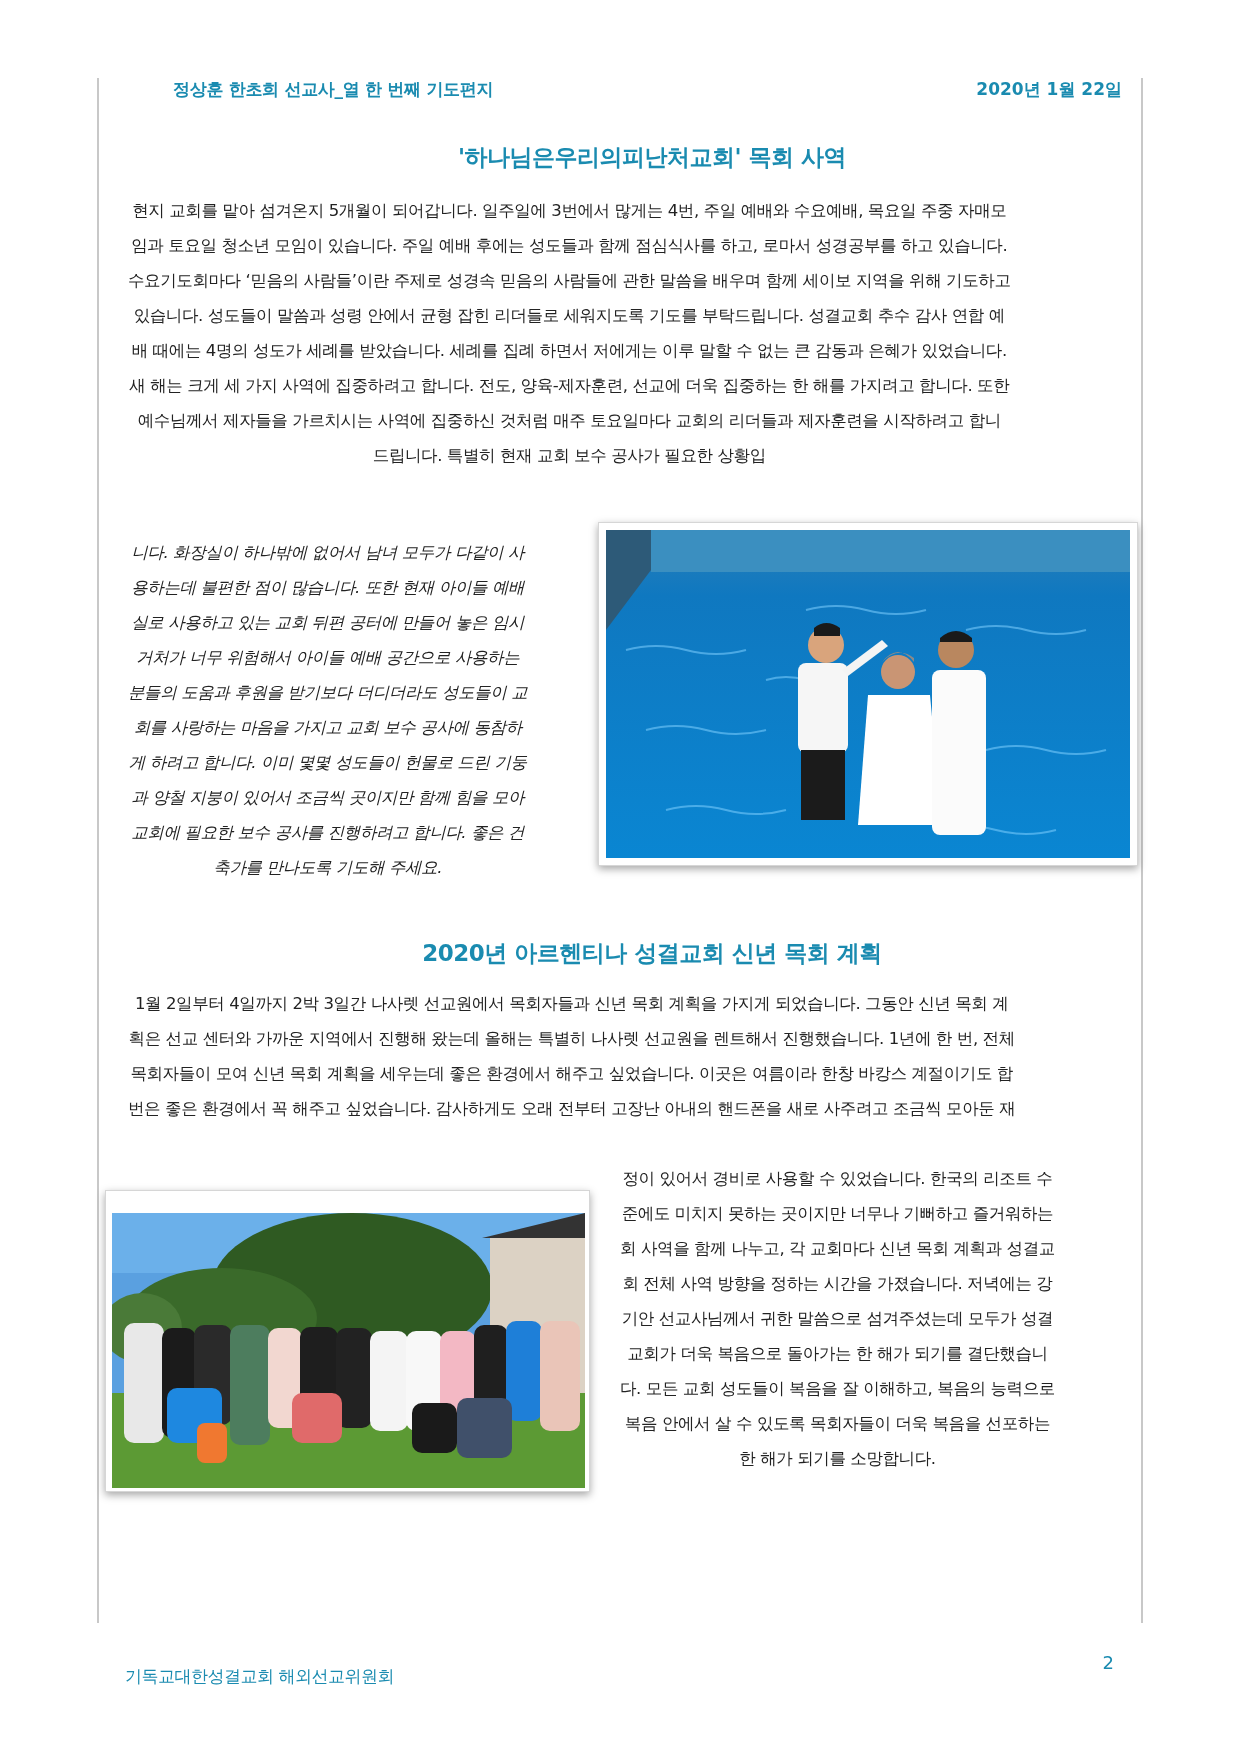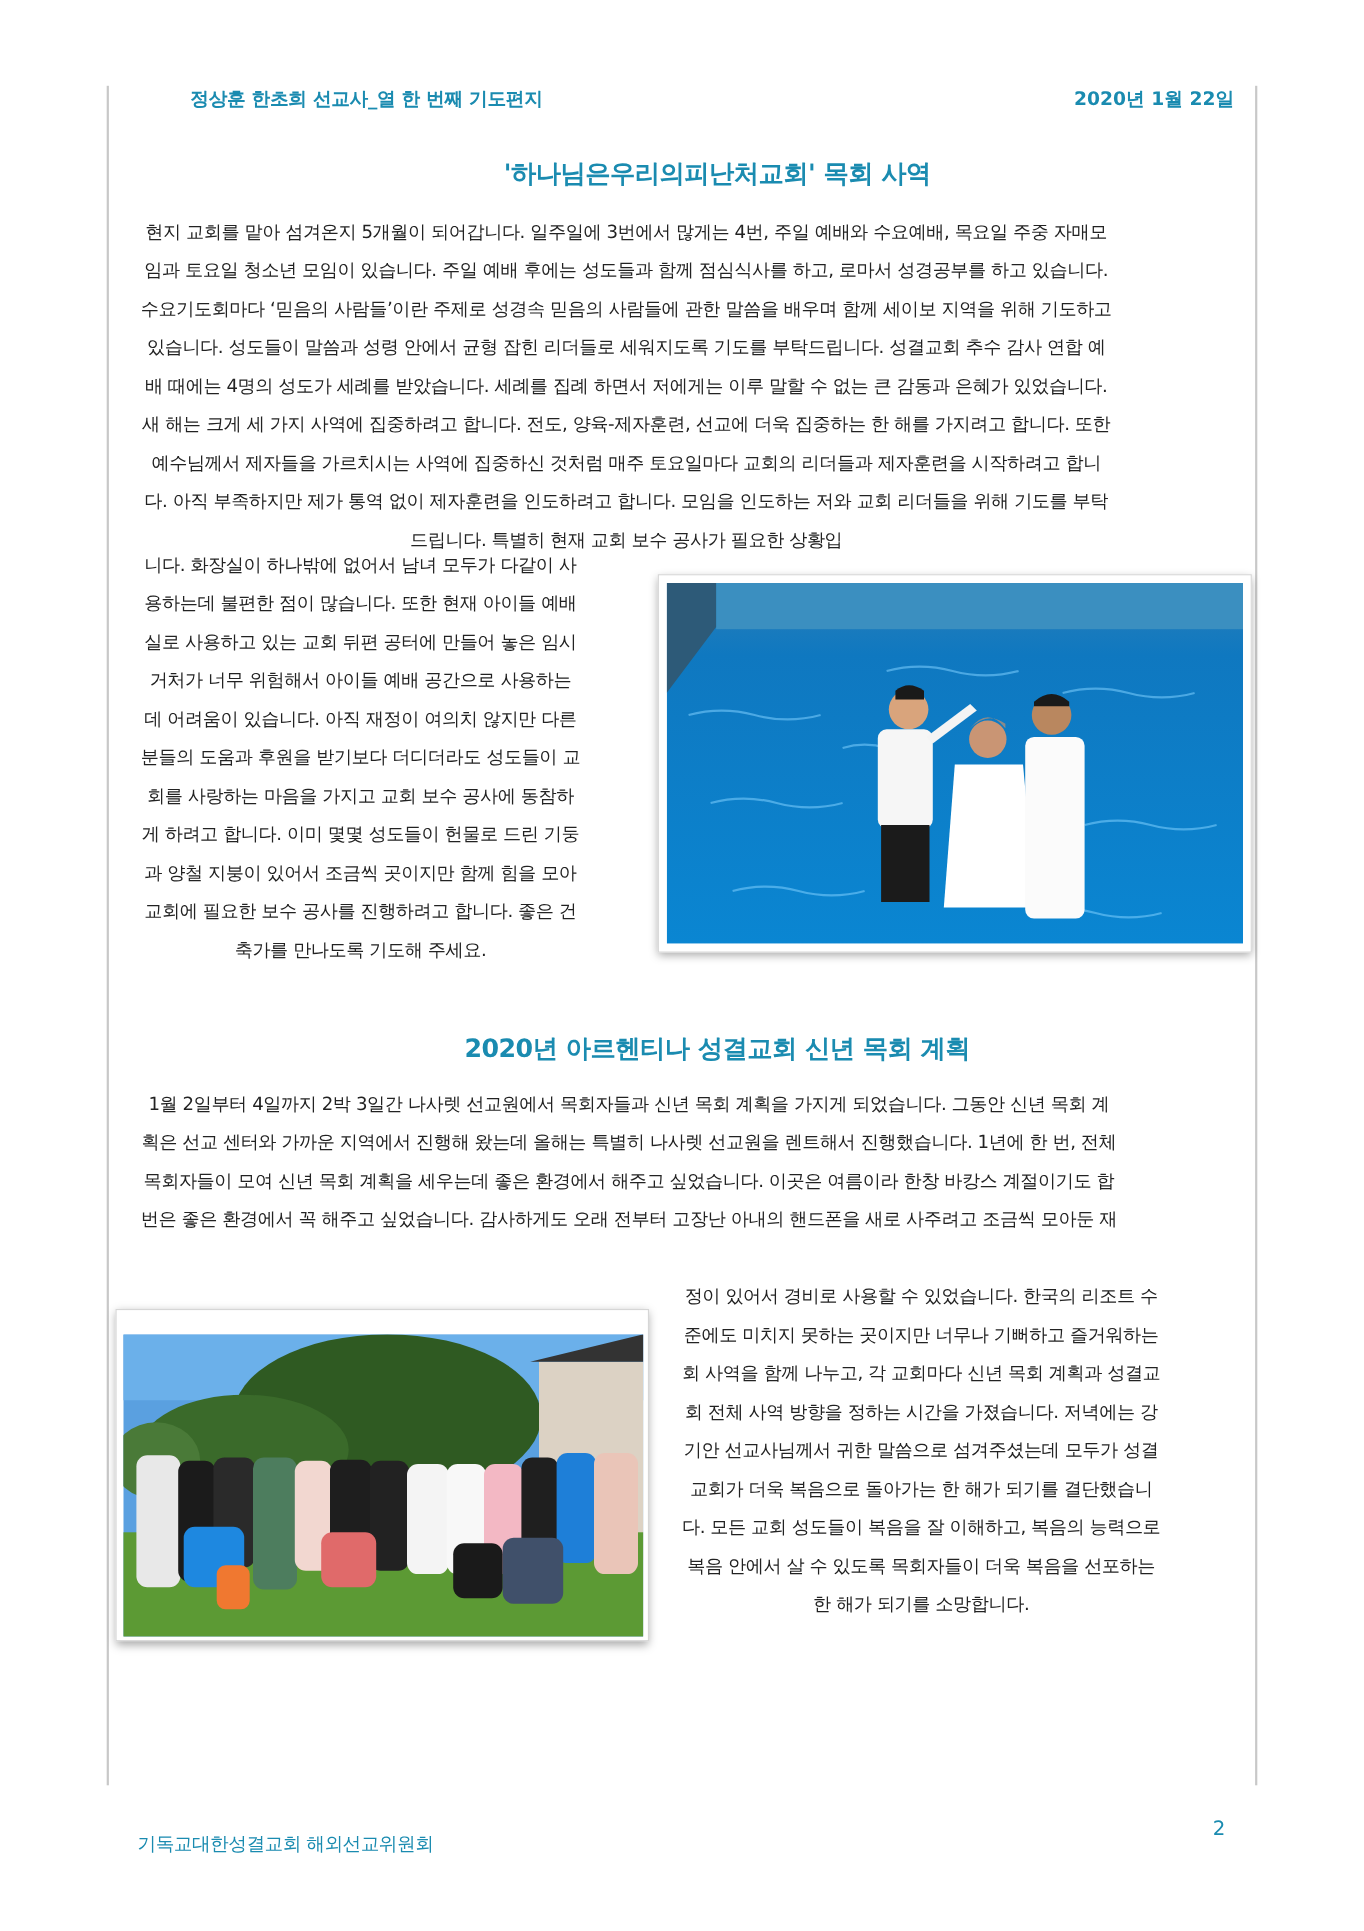--- a/index.html
+++ b/index.html
@@ -31,30 +31,28 @@
 <div class="sec-title" style="top:142px;">'하나님은우리의피난처교회' 목회 사역</div>
 
 <div class="para" style="left:128px; top:193px;">
   <div> 현지 교회를 맡아 섬겨온지 5개월이 되어갑니다. 일주일에 3번에서 많게는 4번, 주일 예배와 수요예배, 목요일 주중 자매모</div>
   <div>임과 토요일 청소년 모임이 있습니다. 주일 예배 후에는 성도들과 함께 점심식사를 하고, 로마서 성경공부를 하고 있습니다.</div>
   <div>수요기도회마다 ‘믿음의 사람들’이란 주제로 성경속 믿음의 사람들에 관한 말씀을 배우며 함께 세이보 지역을 위해 기도하고</div>
   <div>있습니다. 성도들이 말씀과 성령 안에서 균형 잡힌 리더들로 세워지도록 기도를 부탁드립니다.  성결교회 추수 감사 연합 예</div>
   <div>배 때에는 4명의 성도가 세례를 받았습니다. 세례를 집례 하면서 저에게는 이루 말할 수 없는 큰 감동과 은혜가 있었습니다.</div>
   <div>새 해는 크게 세 가지 사역에 집중하려고 합니다. 전도, 양육-제자훈련, 선교에 더욱 집중하는 한 해를 가지려고 합니다. 또한</div>
   <div>예수님께서 제자들을 가르치시는 사역에 집중하신 것처럼 매주 토요일마다 교회의 리더들과 제자훈련을 시작하려고 합니</div>
-  <div>다. 아직 부족하지만 제가 통역 없이 제자훈련을 인도하려고 합니다. 모임을 인도하는 저와 교회 리더들을 위해 기도를 부탁</div>
   <div>드립니다.  특별히 현재 교회 보수 공사가 필요한 상황입</div>
 </div>
 
-<div class="para" style="left:128px; top:496px;">
+<div class="para" style="left:128px; top:535px;font-style:italic;">
   <div>니다. 화장실이 하나밖에 없어서 남녀 모두가 다같이 사</div>
   <div>용하는데 불편한 점이 많습니다. 또한 현재 아이들 예배</div>
   <div>실로 사용하고 있는 교회 뒤편 공터에 만들어 놓은 임시</div>
   <div>거처가 너무 위험해서 아이들 예배 공간으로 사용하는</div>
-  <div>데 어려움이 있습니다. 아직 재정이 여의치 않지만 다른</div>
   <div>분들의 도움과 후원을 받기보다 더디더라도 성도들이 교</div>
   <div>회를 사랑하는 마음을 가지고 교회 보수 공사에 동참하</div>
   <div>게 하려고 합니다. 이미 몇몇 성도들이 헌물로 드린 기둥</div>
   <div>과 양철 지붕이 있어서 조금씩 곳이지만 함께 힘을 모아</div>
   <div>교회에 필요한 보수 공사를 진행하려고 합니다. 좋은 건</div>
   <div>축가를 만나도록 기도해 주세요.</div>
 </div>
 
 <div class="photo" style="left:598px; top:522px; width:540px; height:344px;">
   <div class="inner" style="left:7px; top:7px; width:524px; height:328px;">

